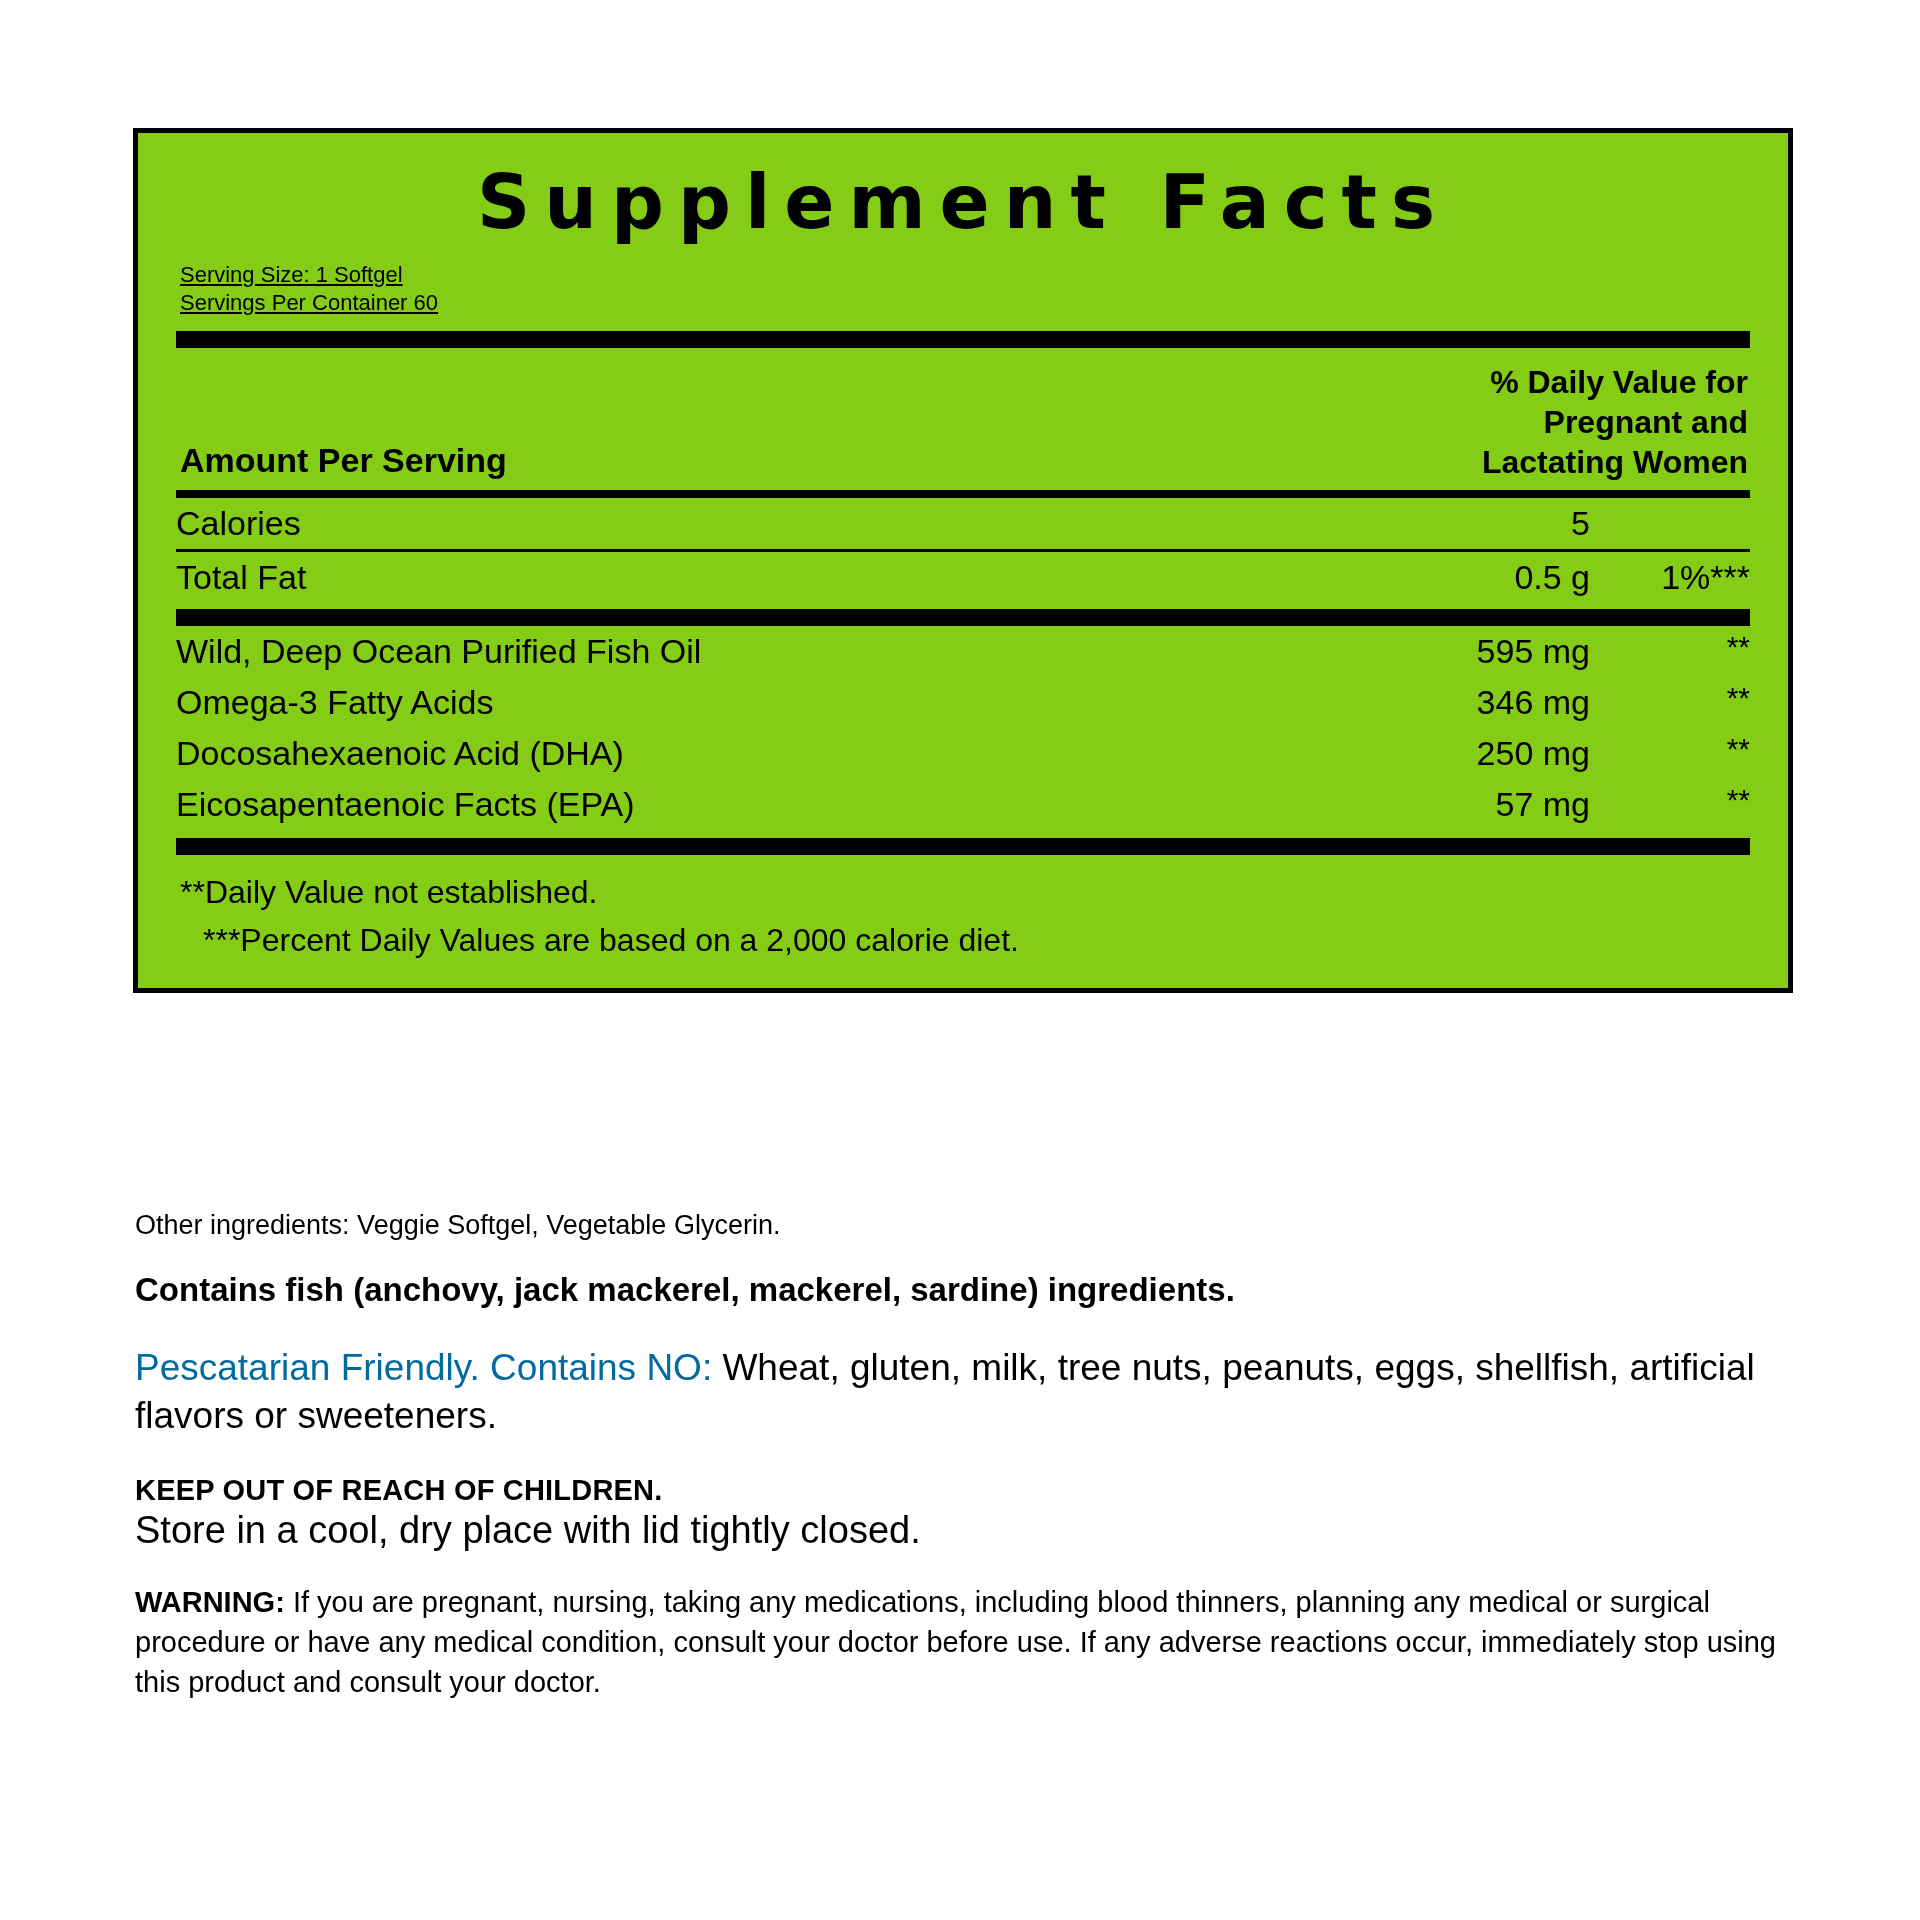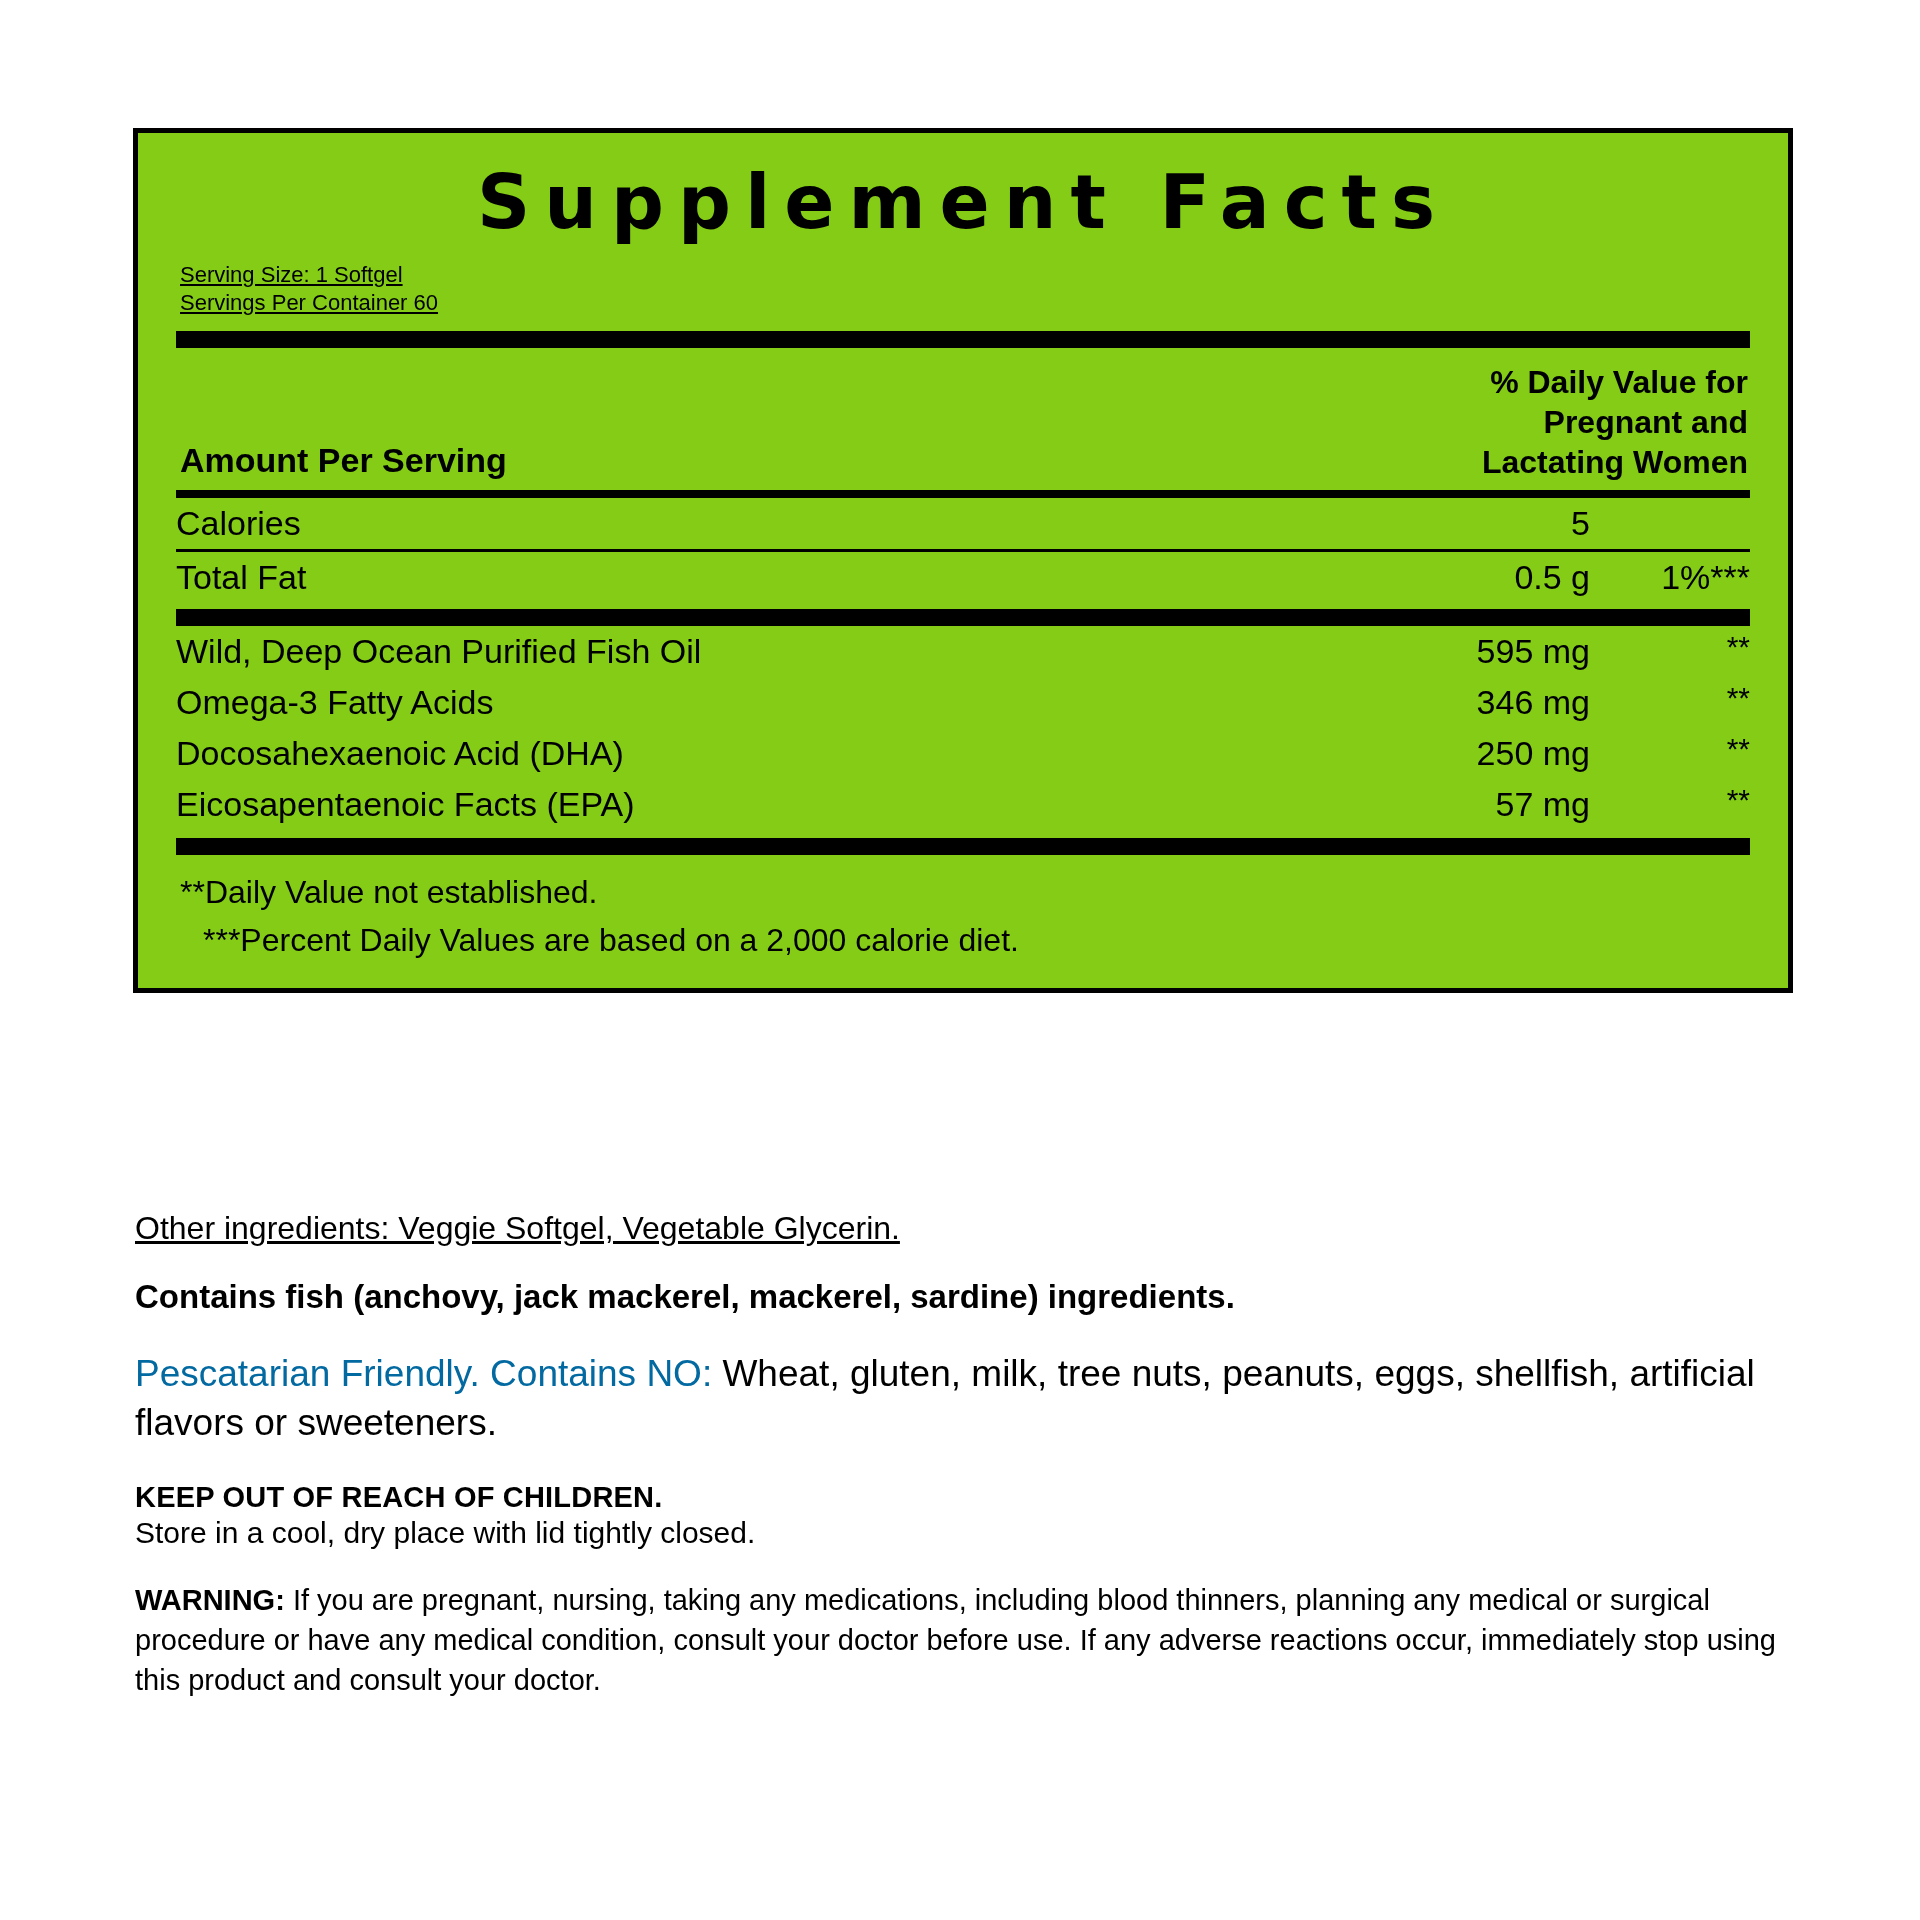--- a/index.html
+++ b/index.html
@@ -105,24 +105,23 @@
   }
 
   
   .below {
     position: absolute;
     left: 133px;
     top: 1208px;
     width: 1665px;
   }
   .other-ing {
-    font-size: 32px;
+    font-size: 27px;
     line-height: 1.3;
     margin: 0 0 26px 2px;
-    text-decoration: underline;
   }
   .contains-fish {
     font-size: 33px;
     font-weight: 700;
     line-height: 1.3;
     margin: 0 0 32px 2px;
   }
   .pesc {
     font-size: 37px;
     line-height: 1.3;
@@ -133,21 +132,21 @@
     font-weight: 400;
     text-align: center;
   }
   .keep-out {
     font-size: 29px;
     font-weight: 700;
     margin: 0 0 2px 2px;
     letter-spacing: 0.2px;
   }
   .store {
-    font-size: 30px;
+    font-size: 38px;
     margin: 0 0 30px 2px;
   }
   .warning {
     font-size: 29px;
     line-height: 1.38;
     margin: 0 0 0 2px;
   }
   .warning b { font-weight: 700; }
 </style>
 </head>

